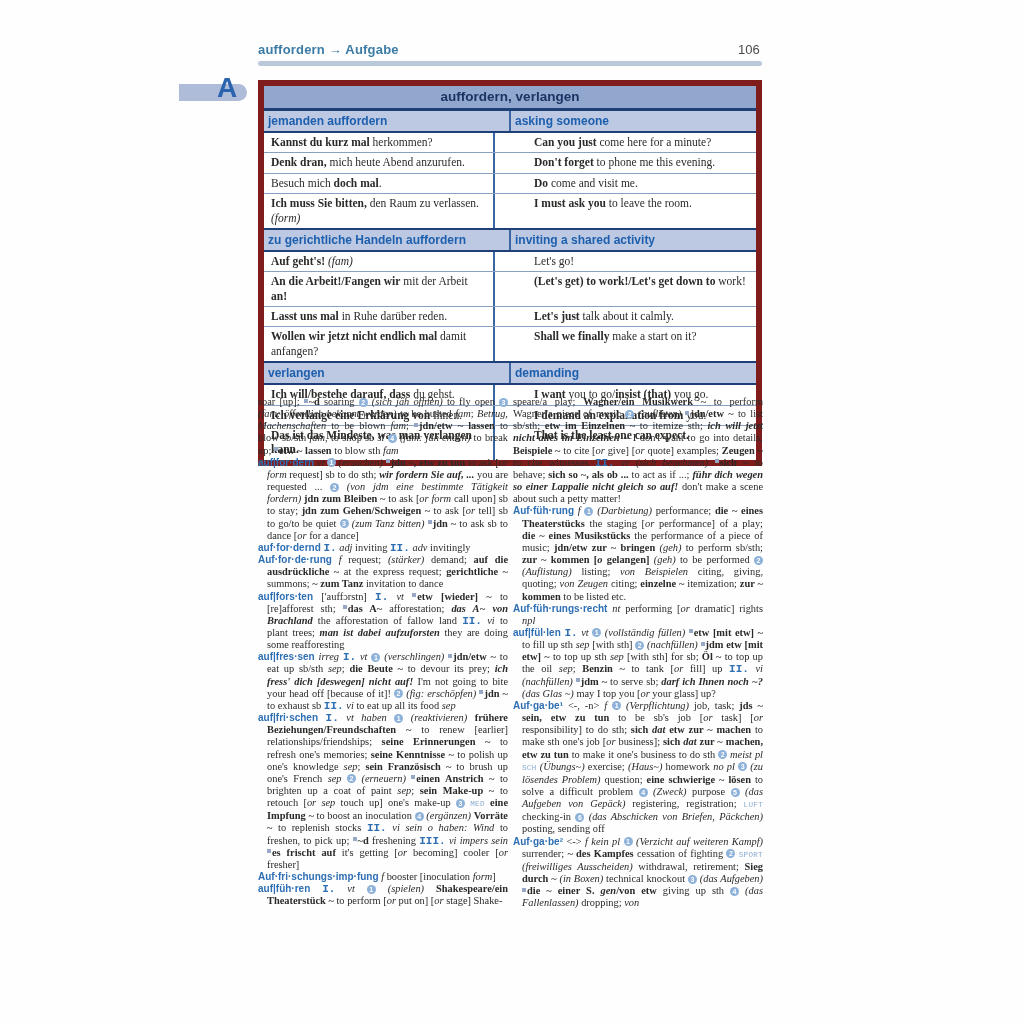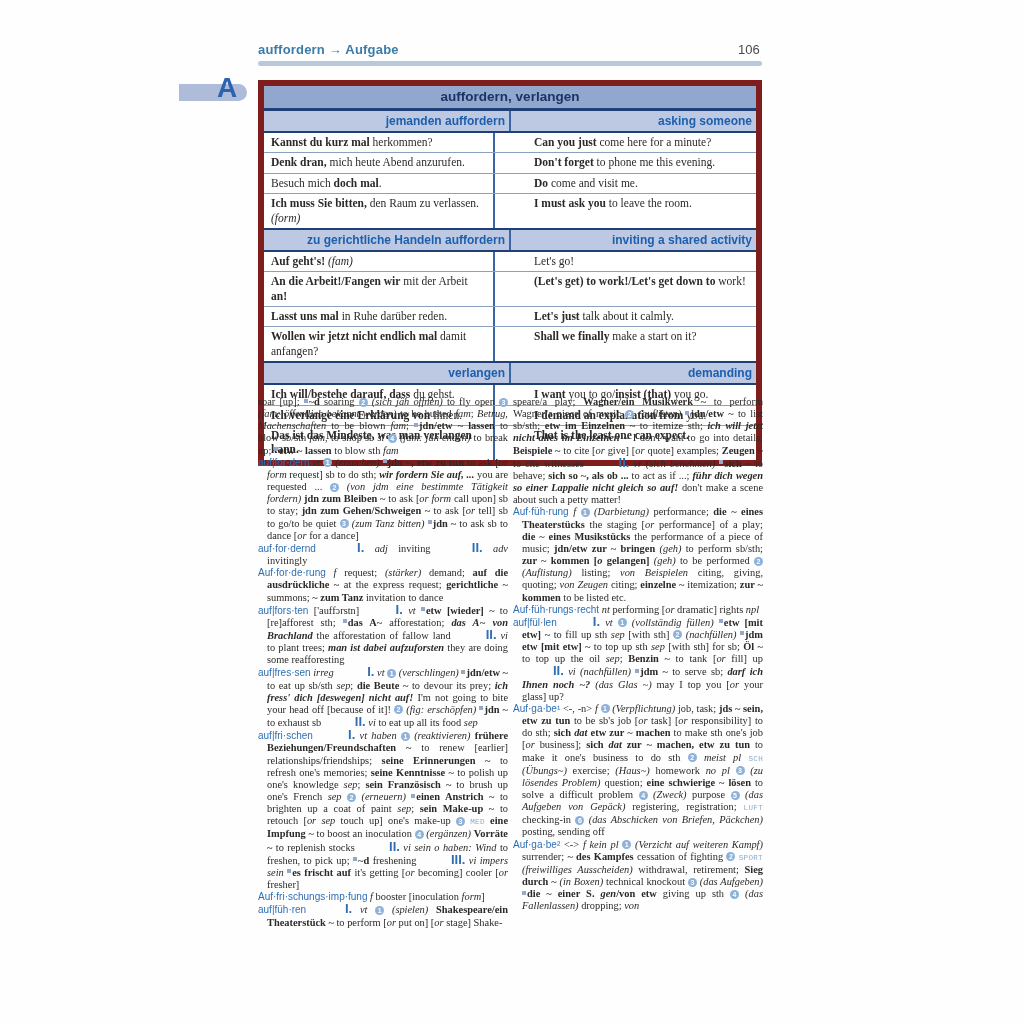--- a/index.html
+++ b/index.html
@@ -21,38 +21,38 @@
               color:#2b64ae; }
 
   
   .ptable { position:absolute; left:258px; top:80px; width:504px; box-sizing:border-box;
             border:6px solid #7f1d1d; background:#fff; }
   .ptitle { background:#92a7ce; color:#1a3464; text-align:center;
             font:bold 13.5px "Liberation Sans", sans-serif; padding:3px 0 4px;
             border-bottom:2px solid #1e4076; }
   .sec    { display:flex; background:#bdc9e3; border-top:2px solid #1e4076;
             border-bottom:2px solid #1e4076; margin-top:-1px; }
-  .sec > div { flex:1; text-align:right; font:bold 12px "Liberation Sans", sans-serif;
+  .sec > div { flex:1; text-align:left; font:bold 12px "Liberation Sans", sans-serif;
                color:#1d5fad; padding:3px 4px; box-sizing:border-box; }
   .row    { display:flex; background:#fff; border-bottom:1px solid #8aa0c0;gap:32px; }
   .row:last-child { border-bottom:none; }
   .row > div { flex:1; font:11.5px/1.25 "Liberation Serif", serif; color:#2b2a28;
                padding:2px 7px 3px; box-sizing:border-box; }
   .cde { border-right:2px solid #3a67a3; }
 
   
   .dict { position:absolute; left:258px; top:396px; width:506px; display:flex; gap:5px; }
   .col  { width:250px; }
   .col p { margin:0; font-size:10.4px; line-height:12.15px; text-align:justify;
            color:#2b2a28; font-family:"Liberation Serif", serif; }
   p.entry { padding-left:9px; text-indent:-9px; }
   p.cont  { }
 
-  .hw { font-family:"Liberation Sans", sans-serif; font-weight:normal; color:#2e6fb4; font-size:10px; }
-  .rm { font-family:Liberation Sans, sans-serif; font-weight:bold; color:#2e6fb4; font-size:13px;margin-left:31px; }
+  .hw { font-family:"Liberation Sans", sans-serif; font-weight:bold; color:#2e6fb4; font-size:10px; }
+  .rm { font-family:Liberation Mono, monospace; font-weight:bold; color:#2e6fb4; font-size:11px; }
   .sn { display:inline-block; width:9px; height:9px; border-radius:50%; background:#8db1d9;
         color:#fff; font:bold 7px/9px "Liberation Sans", sans-serif; text-align:center;
         vertical-align:.5px; text-indent:0; }
   .sq { display:inline-block; width:4px; height:4px; background:#96a8c6; vertical-align:2.5px;
         margin-right:1px; text-indent:0; }
   .sc { font-family:Liberation Mono, monospace; font-size:7.6px; color:#8cabd0; letter-spacing:.3px; }
 </style>
 </head>
 <body>
 

